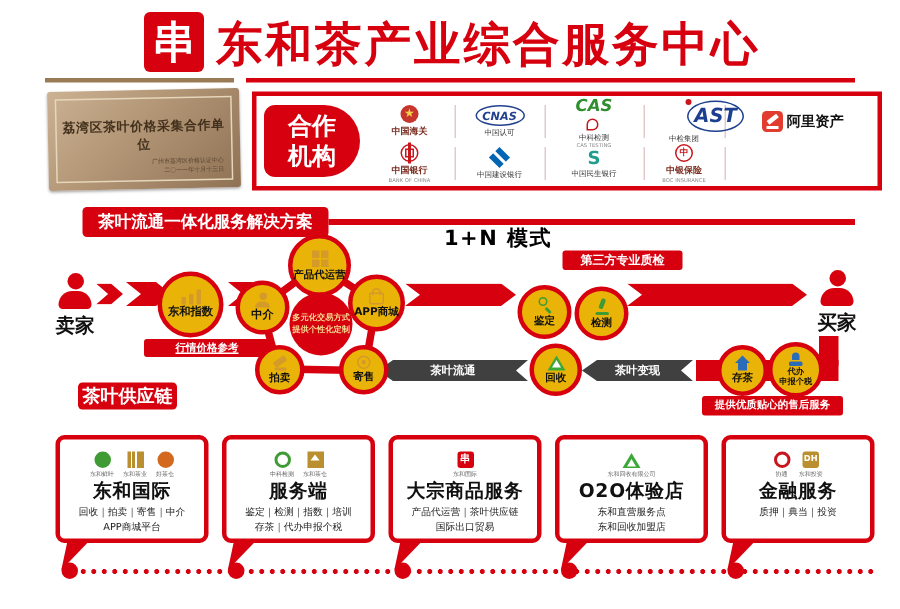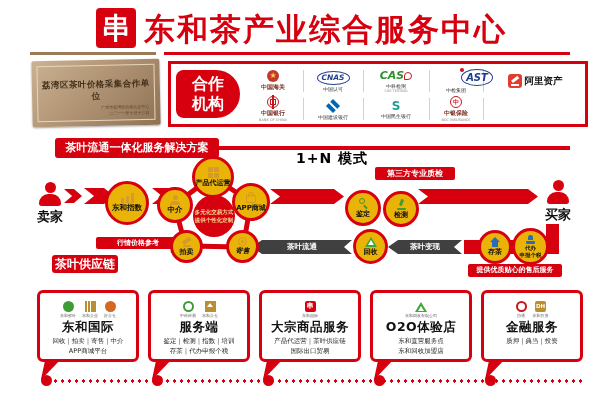--- a/index.html
+++ b/index.html
@@ -32,24 +32,24 @@
   .pdiv{position:absolute;width:1px;background:#e3c9c9;}
   .pcell{position:absolute;display:flex;flex-direction:column;align-items:center;justify-content:center;}
   .cap-cal{font-size:6px;font-weight:bold;color:#7a2d20;white-space:nowrap;margin-top:1px;}
   .cap{font-size:5px;color:#333;white-space:nowrap;margin-top:1px;}
   .cap-en{font-size:3.5px;color:#888;white-space:nowrap;}
   .mk-emblem{width:12px;height:12px;border-radius:50%;background:#c6362c;color:#f2d24b;font-size:8px;
              line-height:12px;text-align:center;}
   .mk-cnas{color:#24418e;border:1px solid #24418e;border-radius:50%;font-style:italic;font-weight:bold;
            font-size:7.5px;padding:1.5px 4px;}
   .mk-cas{color:#2f8f2f;font-style:italic;font-weight:bold;font-size:11px;}
-  .caswrap{display:flex;align-items:center;gap:2px;}
+  .caswrap{display:flex;align-items:center;gap:2px;flex-direction:column;}
   .casR{width:6px;height:6px;border:1.5px solid #c8161d;border-radius:50% 50% 50% 0;margin-left:-2px;}
   .mk-ast{color:#1d3f8f;border:1.5px solid #1d3f8f;border-radius:50%;font-style:italic;font-weight:bold;
-          font-size:10px;padding:2px 4px;position:relative;margin-left:42px;}
+          font-size:13px;padding:2px 4px;position:relative;margin-left:42px;}
   .mk-ast::before{content:"";position:absolute;top:-2px;left:-2px;width:4px;height:4px;border-radius:50%;background:#c8161d;}
   .aliwrap{display:flex;align-items:center;gap:3px;}
   .mk-ali{width:14px;height:14px;border-radius:3px;background:#e23c2e;position:relative;}
   .mk-ali::before{content:"";position:absolute;top:4px;left:3px;width:8px;height:2.5px;background:#fff;transform:rotate(-38deg);}
   .mk-ali::after{content:"";position:absolute;bottom:2px;left:3px;width:8px;height:2px;background:#fff;}
   .ali-txt{font-size:9.5px;font-weight:bold;color:#111;}
   .mk-boc{width:12px;height:12px;border:1.8px solid #c8161d;border-radius:50%;position:relative;box-sizing:border-box;}
   .mk-boc::before{content:"";position:absolute;top:-2px;bottom:-2px;left:50%;width:1.8px;margin-left:-.9px;background:#c8161d;}
   .mk-boc::after{content:"";position:absolute;top:2.2px;left:2.2px;right:2.2px;bottom:2.2px;border:1.1px solid #c8161d;}
   .mk-ccb{width:10px;height:10px;background:#0066b3;transform:rotate(45deg);position:relative;margin:2px;}
@@ -239,21 +239,21 @@
   <div class="abs chev" style="left:64px;top:189px;width:18px;height:14px;"></div>
   <div class="abs arrow-r" style="left:84px;top:188px;width:30px;height:16px;"></div>
   <div class="abs arrow-r" style="left:152px;top:188px;width:26px;height:16px;"></div>
   <div class="abs arrow-r" style="left:270px;top:189px;width:74px;height:15px;"></div>
   <div class="abs arrow-r" style="left:418px;top:189px;width:120px;height:15px;"></div>
 
   <div class="abs node" style="left:105px;top:181px;width:44px;height:44px;">
     <span class="ic ic-chart"></span>
     <span class="nl">东和指数</span>
   </div>
-  <div class="abs tag" style="left:96px;top:237px;width:84px;height:12px;font-size:7px;line-height:12px;">行情价格参考</div>
+  <div class="abs tag" style="left:96px;top:226px;width:84px;height:12px;font-size:7px;line-height:12px;text-decoration:underline;">行情价格参考</div>
 
   <div class="abs conn" style="left:170px;top:188px;width:47px;transform:rotate(-36.4deg);"></div>
   <div class="abs conn" style="left:159px;top:223px;width:42px;transform:rotate(75deg);"></div>
   <div class="abs conn" style="left:186px;top:244px;width:57px;transform:rotate(1deg);"></div>
   <div class="abs conn" style="left:224px;top:222px;width:46px;transform:rotate(-80deg);"></div>
   <div class="abs conn" style="left:209px;top:187px;width:46px;transform:rotate(33.3deg);"></div>
 
   <div class="abs node" style="left:192px;top:156px;width:42px;height:42px;">
     <span class="ic ic-grid"></span>
     <span class="nl nl-s">产品代运营</span>
@@ -263,21 +263,21 @@
     <span class="nl">中介</span>
   </div>
   <div class="abs node" style="left:232px;top:183px;width:38px;height:38px;">
     <span class="ic ic-bag"></span>
     <span class="nl nl-s">APP商城</span>
   </div>
   <div class="abs node" style="left:170px;top:230px;width:33px;height:33px;">
     <span class="ic ic-gavel"></span>
     <span class="nl nl-s">拍卖</span>
   </div>
-  <div class="abs node" style="left:226px;top:230px;width:33px;height:33px;font-style:italic;">
+  <div class="abs node" style="left:226px;top:230px;width:33px;height:33px;">
     <span class="ic ic-coin"></span>
     <span class="nl nl-s">寄售</span>
   </div>
   <div class="abs cnode" style="left:193px;top:195px;width:42px;height:42px;">
     <span>多元化交易方式</span>
     <span>提供个性化定制</span>
   </div>
 
   <div class="abs tag" style="left:346px;top:167px;width:80px;height:13px;font-size:8px;line-height:13px;margin-left:29px;">第三方专业质检</div>
   <div class="abs node" style="left:345px;top:190px;width:36px;height:36px;">

